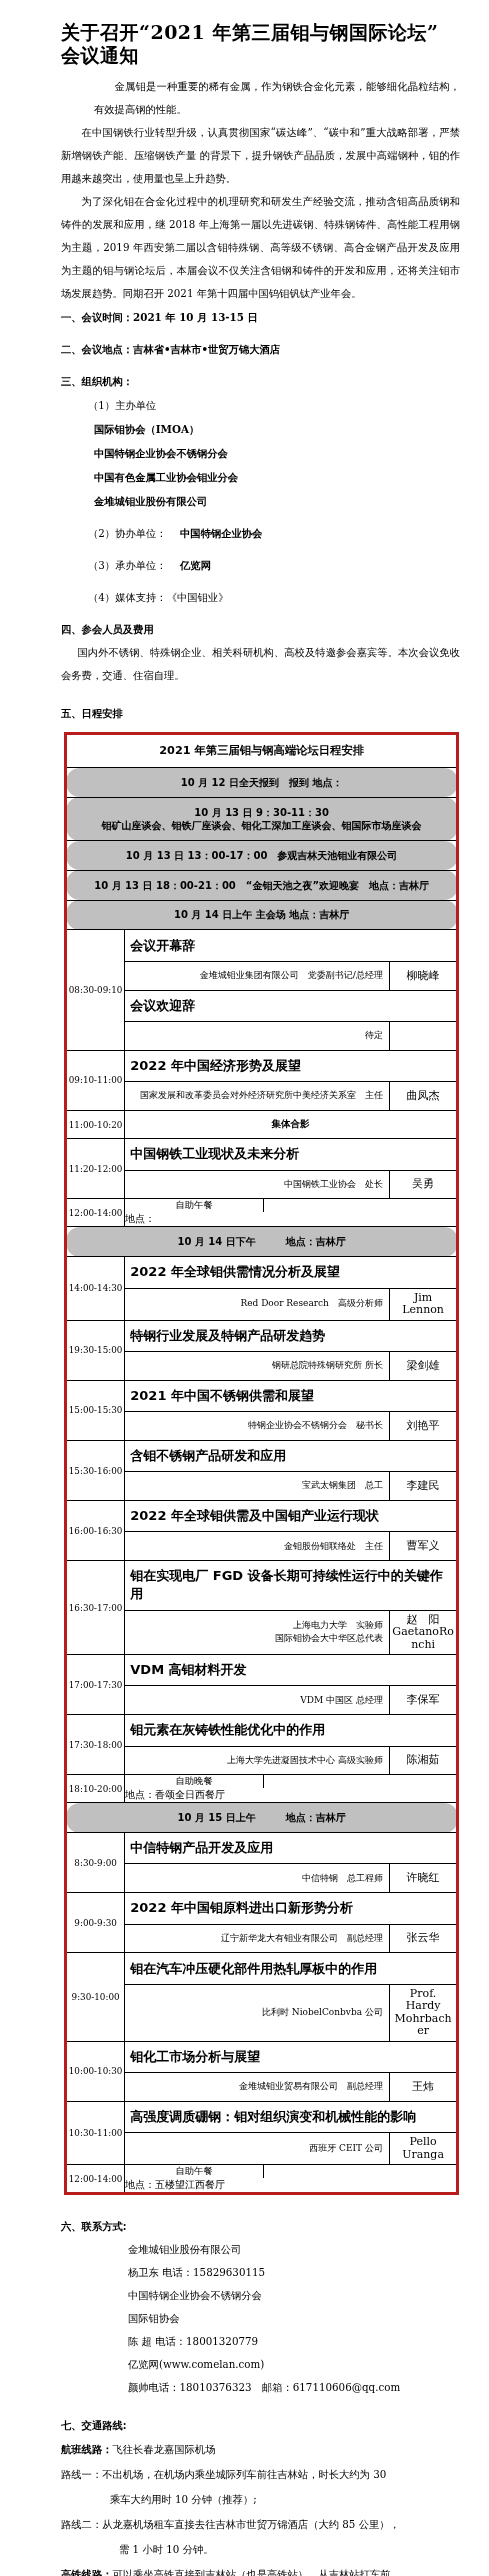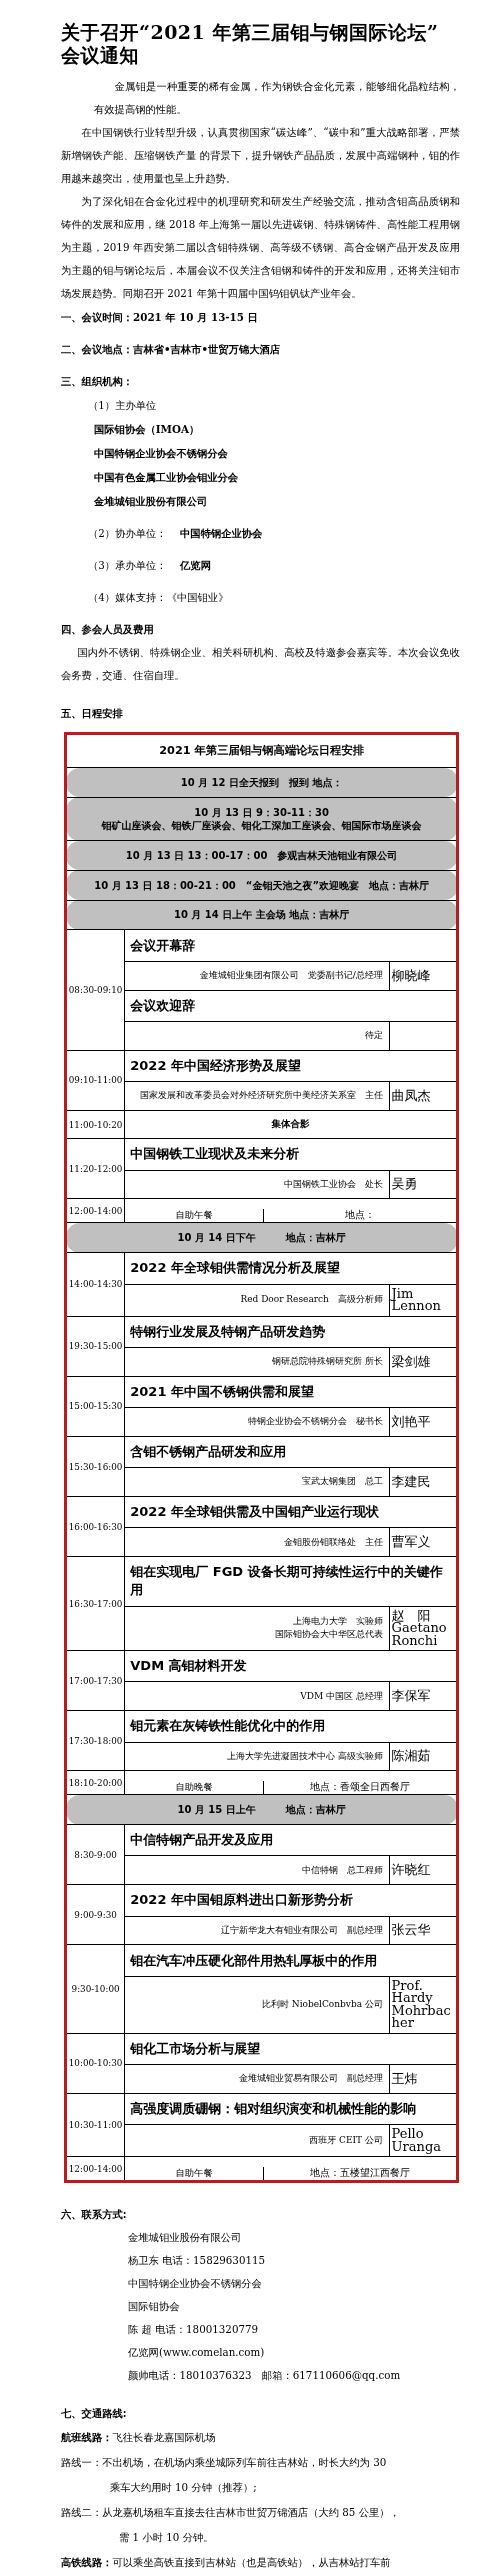--- a/index.html
+++ b/index.html
@@ -23,25 +23,25 @@
                  margin:6.2px 0 0 3.1px;}
   table.schedule td{border:0.5px solid #000;vertical-align:middle;word-wrap:break-word;}
   .sched-title-cell{font-family:"DejaVu Sans","Liberation Sans",sans-serif;font-weight:bold;
                     font-size:11.3px;text-align:center;padding:8.8px 2.1px;}
   td.band{background:#c0c0c0;font-family:"DejaVu Sans","Liberation Sans",sans-serif;
           font-weight:bold;font-size:10px;text-align:center;padding:7.7px 4.1px;line-height:13.4px;border-radius:14px;}
   td.time{text-align:center;font-size:8.8px;padding:1px;}
   td.ttl{font-family:"DejaVu Sans","Liberation Sans",sans-serif;font-weight:bold;
          font-size:13px;text-align:left;padding:6.2px 5.2px;margin-left:35px;}
   td.org{text-align:right;font-size:9px;padding:7.2px 6.2px;line-height:13.4px;}
-  td.spk{text-align:left;font-size:13px;padding:3.1px 1.5px;line-height:12.4px;}
+  td.spk{text-align:center;font-size:11px;padding:3.1px 1.5px;line-height:12.4px;}
   td.photo{font-family:"DejaVu Sans","Liberation Sans",sans-serif;font-weight:bold;
            font-size:9.5px;text-align:center;padding:7.2px;}
   td.mealcell{padding:0;}
-  .mealwrap{display:flex;align-items:flex-end;min-height:23px;}
+  .mealwrap{display:flex;align-items:flex-start;min-height:23px;flex-direction:column;}
   .mleft{width:138px;border-right:0.5px solid #000;display:flex;align-items:center;
          justify-content:center;font-size:9.3px;}
   .mright{flex:1;display:flex;align-items:center;justify-content:center;font-size:10px;}
 
   
   .contact-line{font-size:10.3px;line-height:23px;margin-left:67px;}
   .t-line{font-size:10.3px;line-height:25px;}
   .blabel{font-weight:bold;}
   .ind-a{margin-left:52px;} .ind-b{margin-left:49px;} .ind-c{margin-left:58px;}
   .attachment{font-size:12px;line-height:20.6px;margin-top:1px;text-decoration:underline;}

